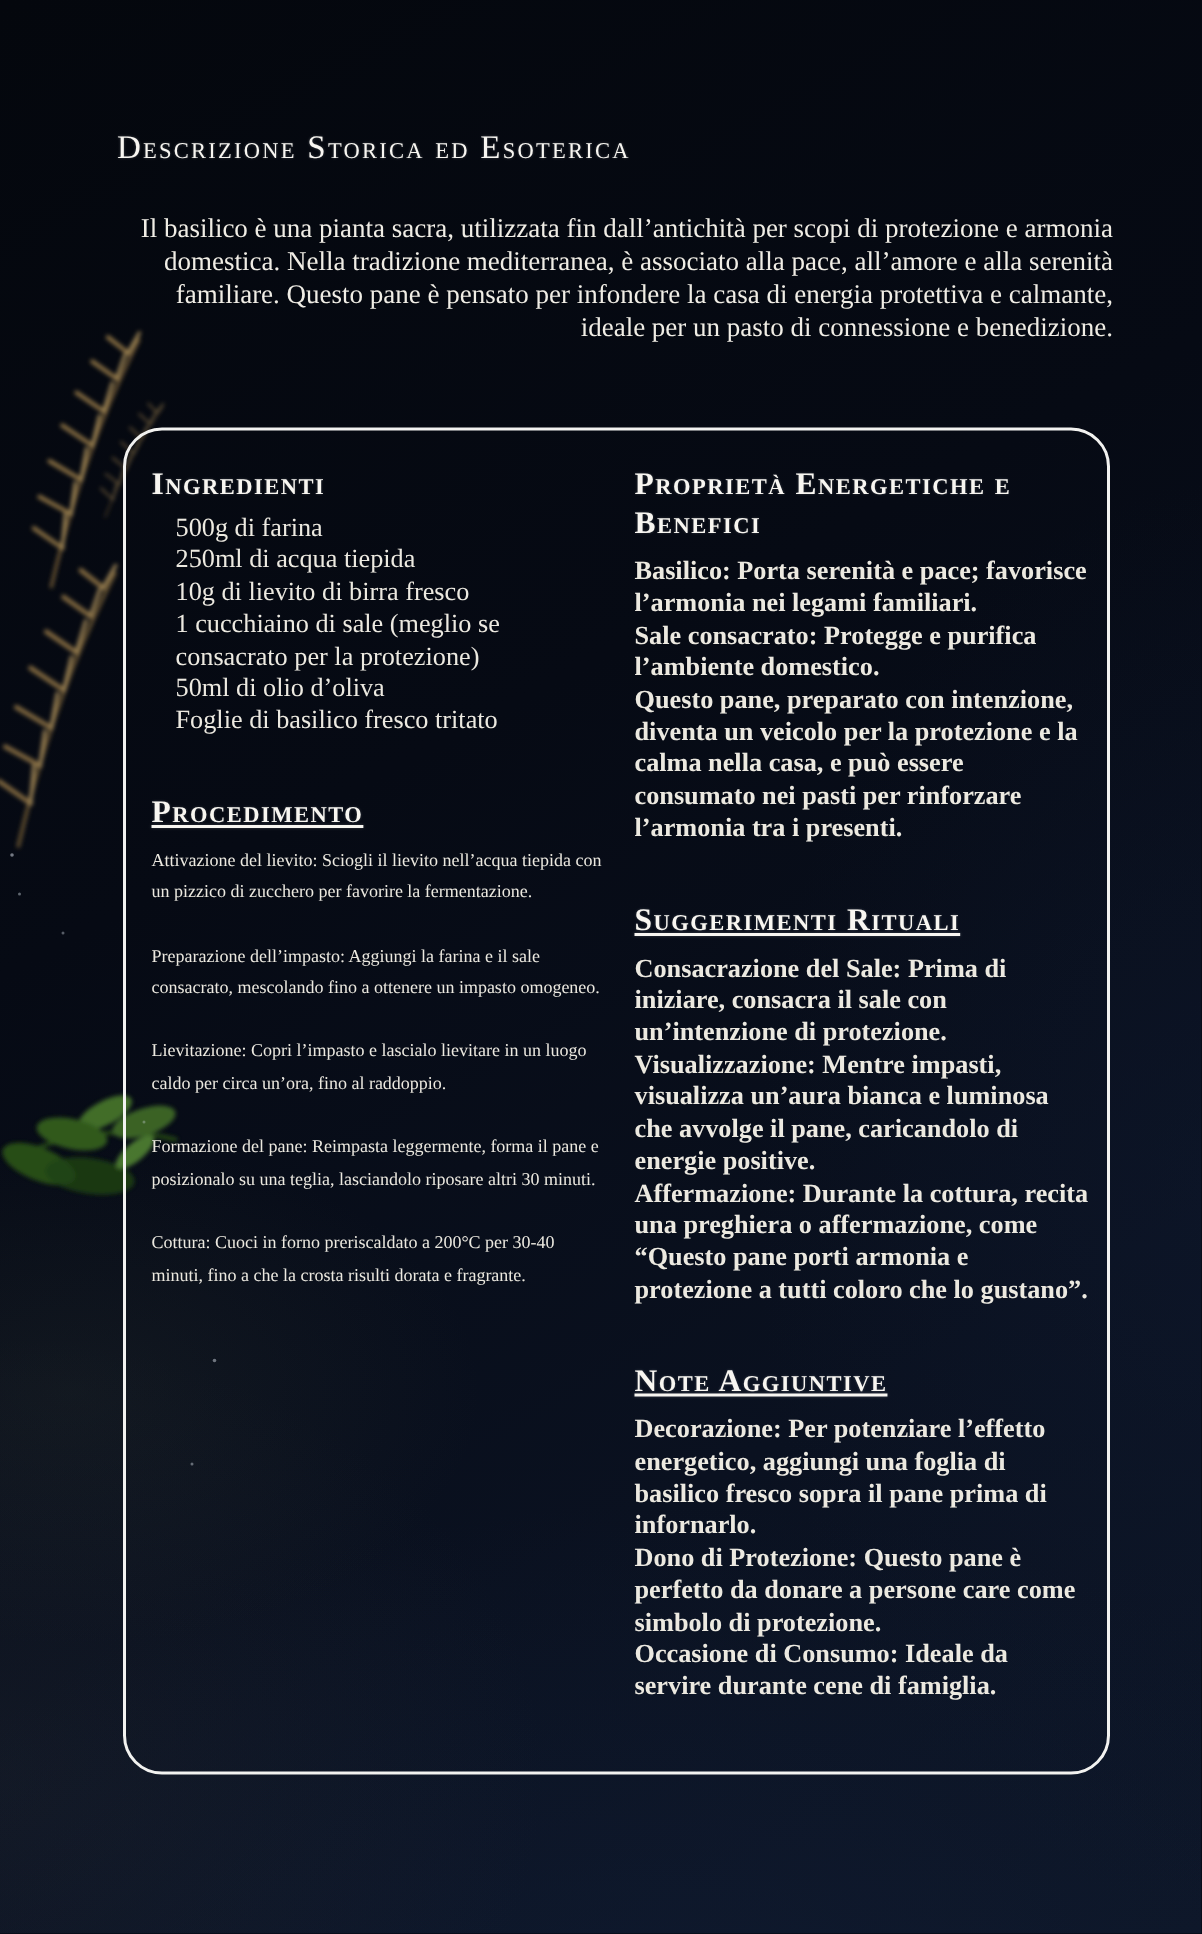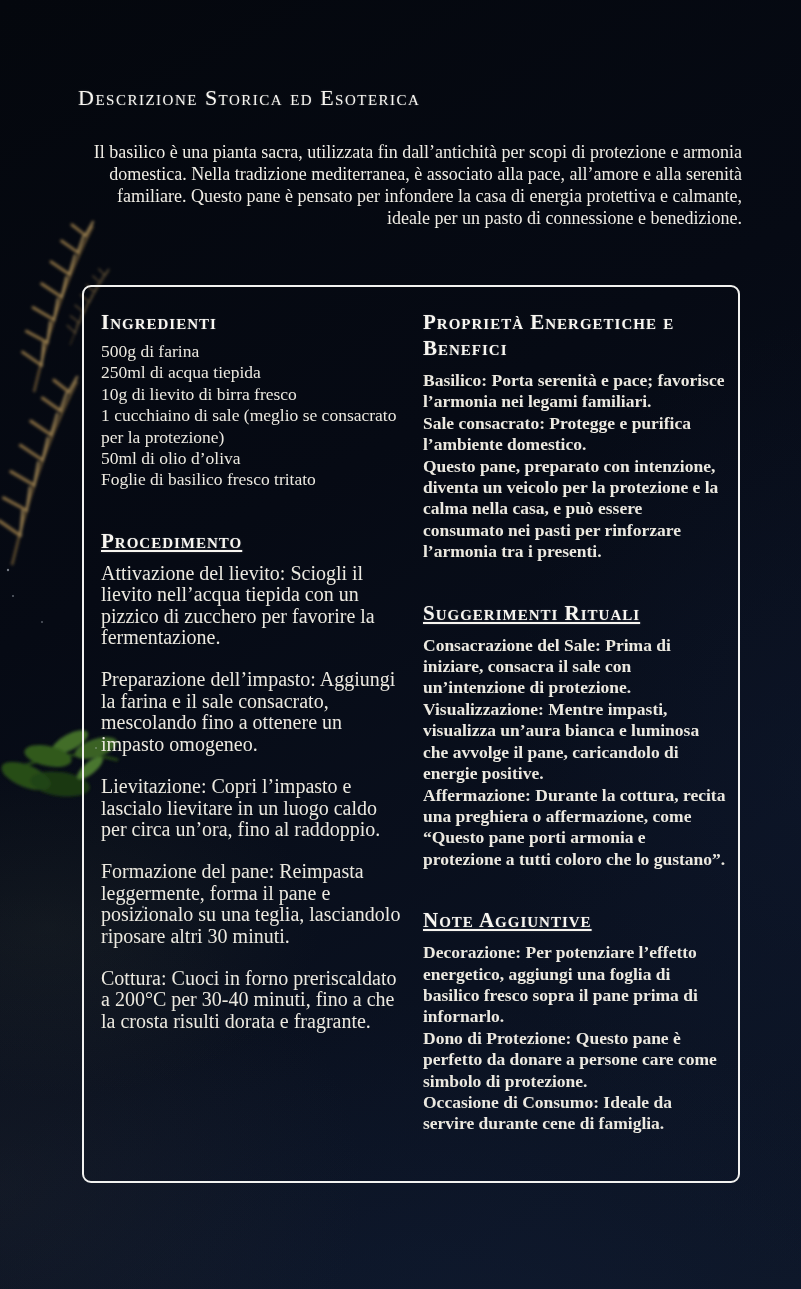--- a/index.html
+++ b/index.html
@@ -26,36 +26,36 @@
     font-size:22px;font-weight:400;letter-spacing:1.5px;
     font-variant:small-caps;color:#f8f6f1;
     text-shadow:0 0 2px rgba(255,255,255,0.25);
   }
   .intro{
     position:absolute;left:78px;top:141px;width:664px;margin:0;
     font-size:18px;line-height:22px;color:#f0ede5;text-align:right;
   }
   .card{
     position:absolute;left:82px;top:285px;width:658px;height:898px;
-    box-sizing:border-box;border:2px solid #f2f2f0;border-radius:9px;
+    box-sizing:border-box;border:2px solid #f2f2f0;border-radius:26px;
     padding:22px 12px 0 17px;
     display:flex;background:transparent;
   }
   .col{width:305px;}
   .col.left{margin-right:19px;}
   h2{
     margin:0;font-size:21px;line-height:26px;font-weight:700;
     letter-spacing:1px;font-variant:small-caps;color:#f8f6f1;
     text-shadow:0 0 2px rgba(255,255,255,0.2);
   }
   section.follow h2{margin-top:37px;text-decoration:underline;}
-  .ingredient-list{list-style:none;margin:6px 0 0 0;padding:0;}
+  .ingredient-list{list-style:none;margin:6px 0 0 16px;padding:0;}
   .ingredient-list li{font-size:17.5px;line-height:21.4px;color:#ece9e0;}
   .steps{margin-top:9px;}
-  .steps p{margin:0 0 21px 0;font-size:20px;line-height:21.4px;color:#ece9e0;}
+  .steps p{margin:0 0 21px 0;font-size:12px;line-height:21.4px;color:#ece9e0;}
   .tight{margin-top:9px;}
   .tight p{margin:0;font-size:17.5px;line-height:21.4px;color:#ece9e0;font-weight:bold;}
 </style>
 </head>
 <body>
 
 <div class="page">
 
   <svg class="bg-decor" width="801" height="1289" viewBox="0 0 801 1289">
     <defs>

